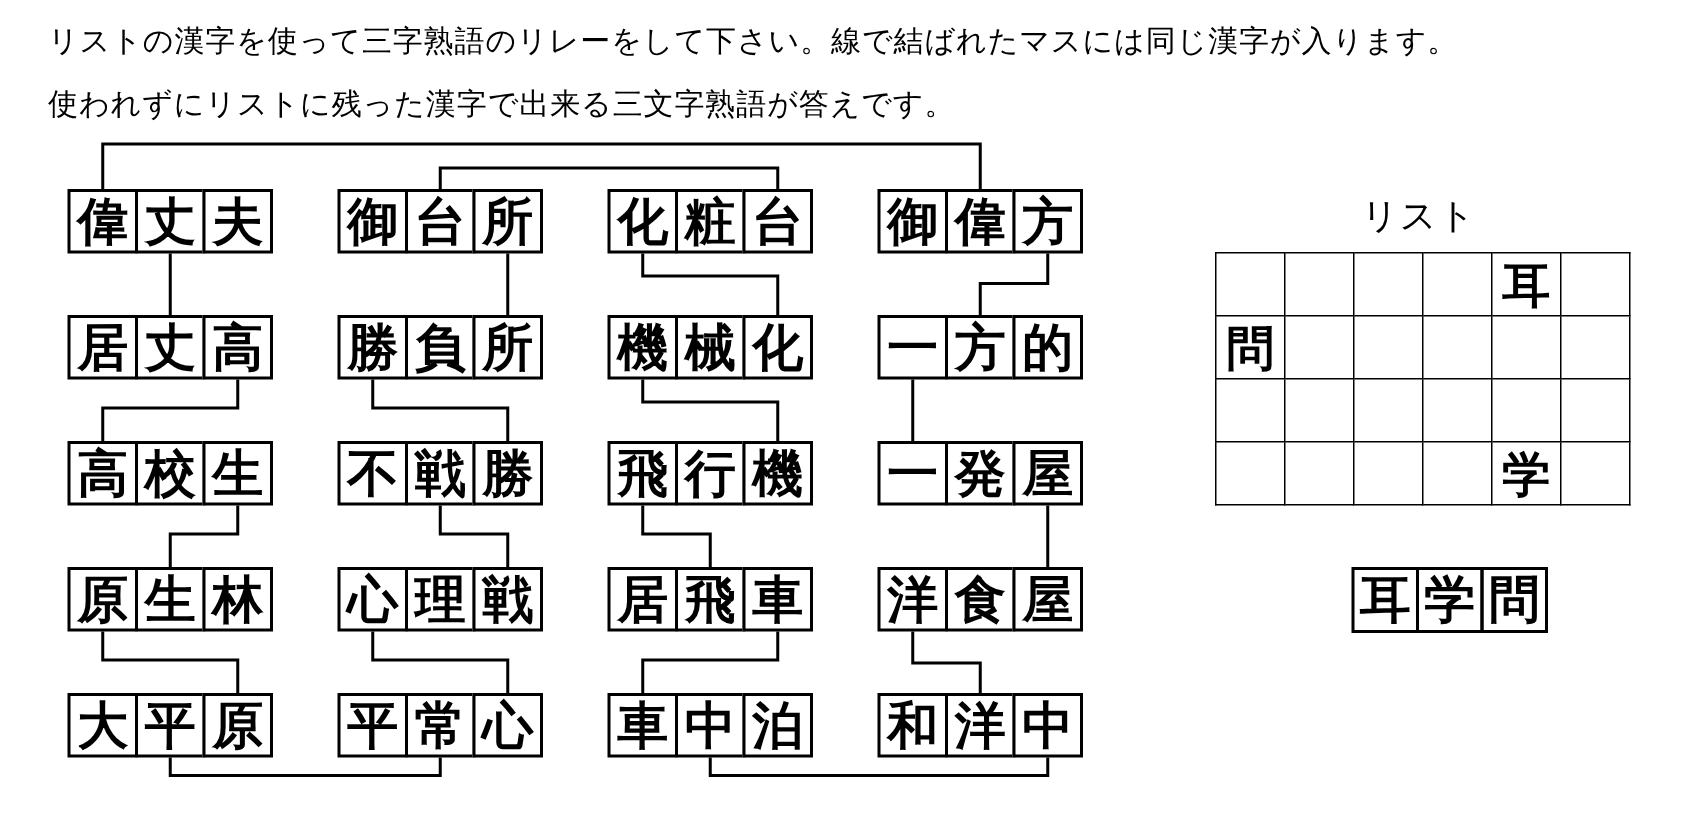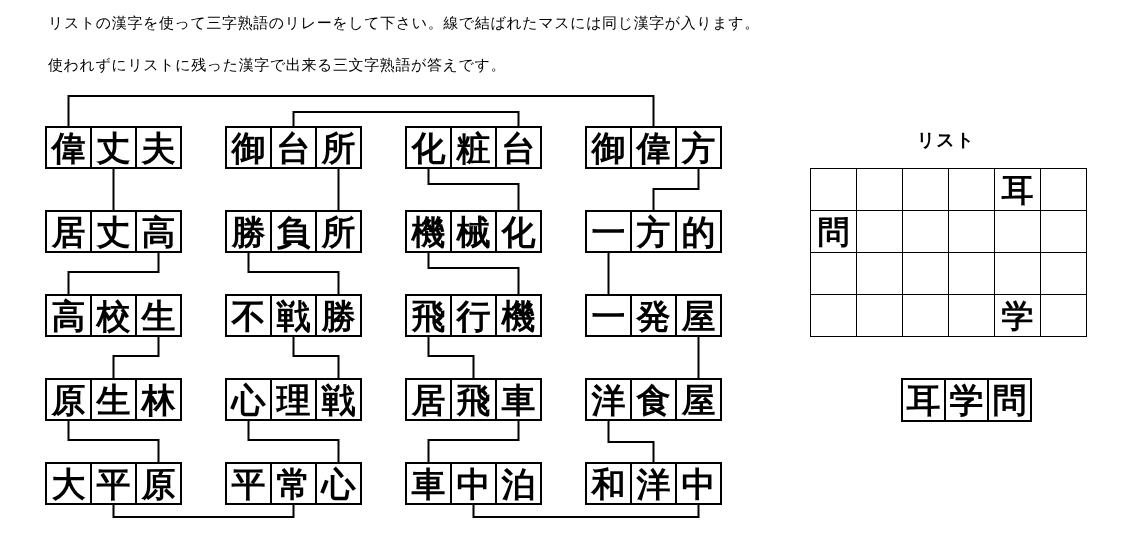--- a/index.html
+++ b/index.html
@@ -1,26 +1,26 @@
 <!DOCTYPE html>
 <html><head>
 <meta charset="utf-8">
 <style>
   html,body{margin:0;padding:0;background:#fff;}
   body{width:1126px;height:547px;position:relative;overflow:hidden;
        font-family:"Liberation Sans","DejaVu Sans",sans-serif;color:#000;}
-  .instr{position:absolute;left:48px;font-size:15px;letter-spacing:0.6px;white-space:nowrap;}
+  .instr{position:absolute;left:32px;font-size:20px;letter-spacing:0.6px;white-space:nowrap;}
   #connectors{position:absolute;left:0;top:0;}
   .word{position:absolute;display:flex;}
   .wcell{width:47px;height:43px;box-sizing:border-box;border:2px solid #000;background:#fff;
          margin-left:-2px;display:flex;align-items:center;justify-content:center;
          font-size:34px;font-weight:bold;line-height:1;}
   .wcell:first-child{margin-left:0;}
   .list-title{position:absolute;left:810px;top:128px;width:272px;text-align:center;
-              font-size:18px;font-weight:bold;letter-spacing:1px;}
+              font-size:24px;font-weight:normal;letter-spacing:1px;}
   .list-grid{position:absolute;left:810px;top:168px;border-collapse:collapse;}
   .list-grid td{width:45px;height:41px;padding:0;border:1px solid #000;text-align:center;
                 vertical-align:middle;font-size:32px;font-weight:bold;line-height:1;}
   .answer{position:absolute;left:901px;top:378px;display:flex;}
   .acell{width:45px;height:44px;box-sizing:border-box;border:2px solid #000;margin-left:-2px;
          display:flex;align-items:center;justify-content:center;
          font-size:34px;font-weight:bold;line-height:1;}
   .acell:first-child{margin-left:0;}
   polyline{fill:none;stroke:#000;stroke-width:2;}
 </style>

